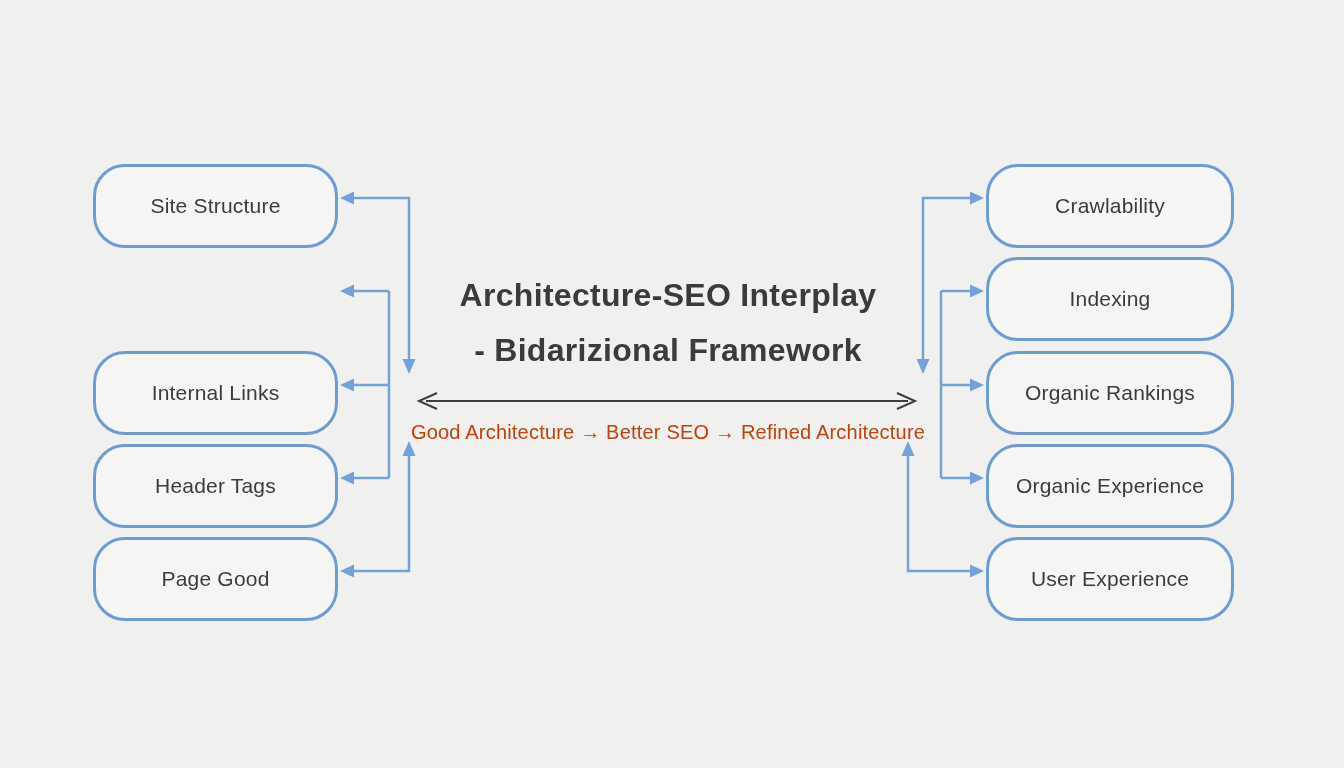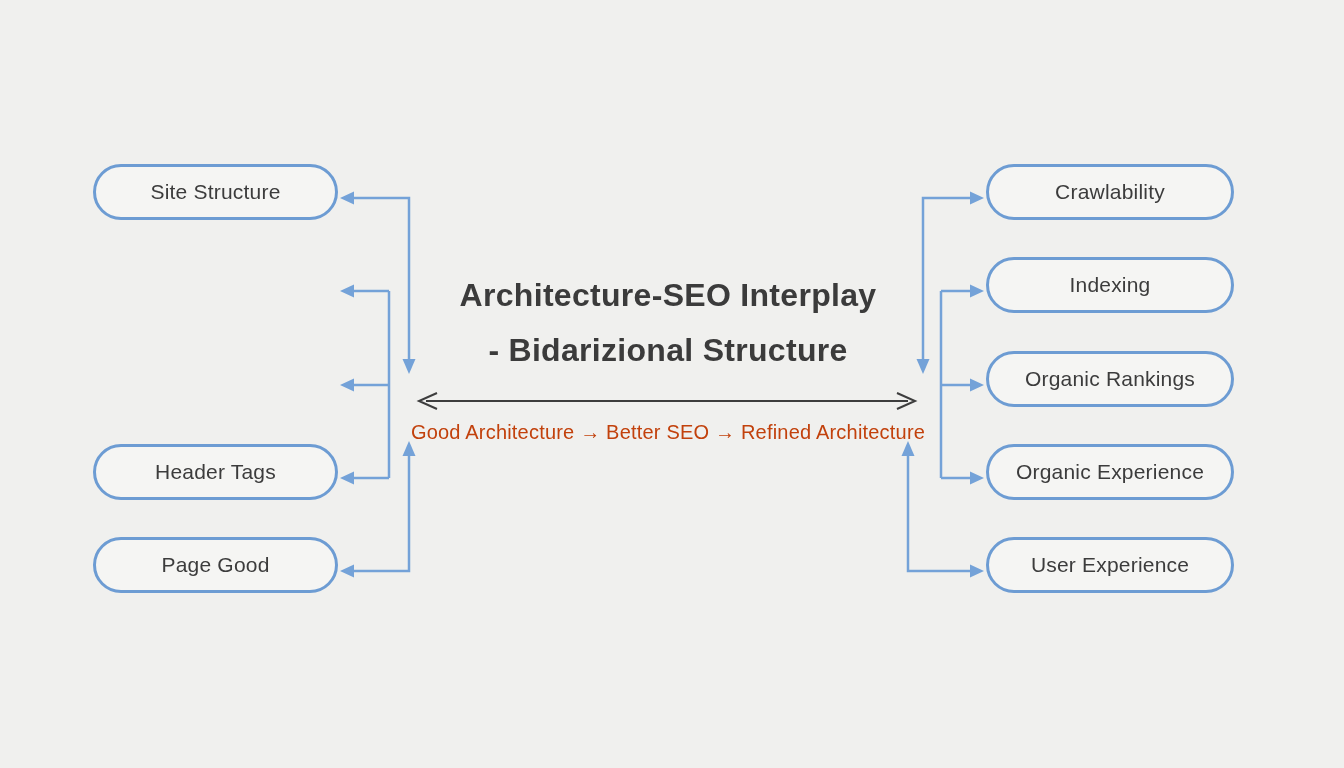--- a/index.html
+++ b/index.html
@@ -17,21 +17,21 @@
   }
   .connector-layer {
     position: absolute;
     left: 0; top: 0;
     width: 1344px;
     height: 768px;
   }
   .node {
     position: absolute;
     box-sizing: border-box;
-    height: 56px;
+    height: 84px;
     background: #f5f5f3;
     border: 3px solid #6d9cd3;
     border-radius: 32px;
     display: flex;
     align-items: center;
     justify-content: center;
     font-size: 21px;
     color: #3c3c3c;
     letter-spacing: 0.2px;
   }
@@ -116,26 +116,29 @@
 
     <g>
       <path class="blue-line" d="M 908 454 V 571 H 972"></path>
       <polygon class="blue-head" points="908,441 901.5,456 914.5,456"></polygon>
       <polygon class="blue-head" points="984,571 970,564.5 970,577.5"></polygon>
     </g>
   </svg>
 
   <div class="title">
     <div>Architecture-SEO Interplay</div>
-    <div>- Bidarizional Structure</div>
+    <div>- Bidarizional Framework</div>
   </div>
   <div class="subtitle">Good Architecture → Better SEO → Refined Architecture</div>
 
   <div class="node left" style="top:164px">
     <span>Site Structure</span>
+  </div>
+  <div class="node left" style="top:351px">
+    <span>Internal Links</span>
   </div>
   <div class="node left" style="top:444px">
     <span>Header Tags</span>
   </div>
   <div class="node left" style="top:537px">
     <span>Page Good</span>
   </div>
 
   <div class="node right" style="top:164px">
     <span>Crawlability</span>

